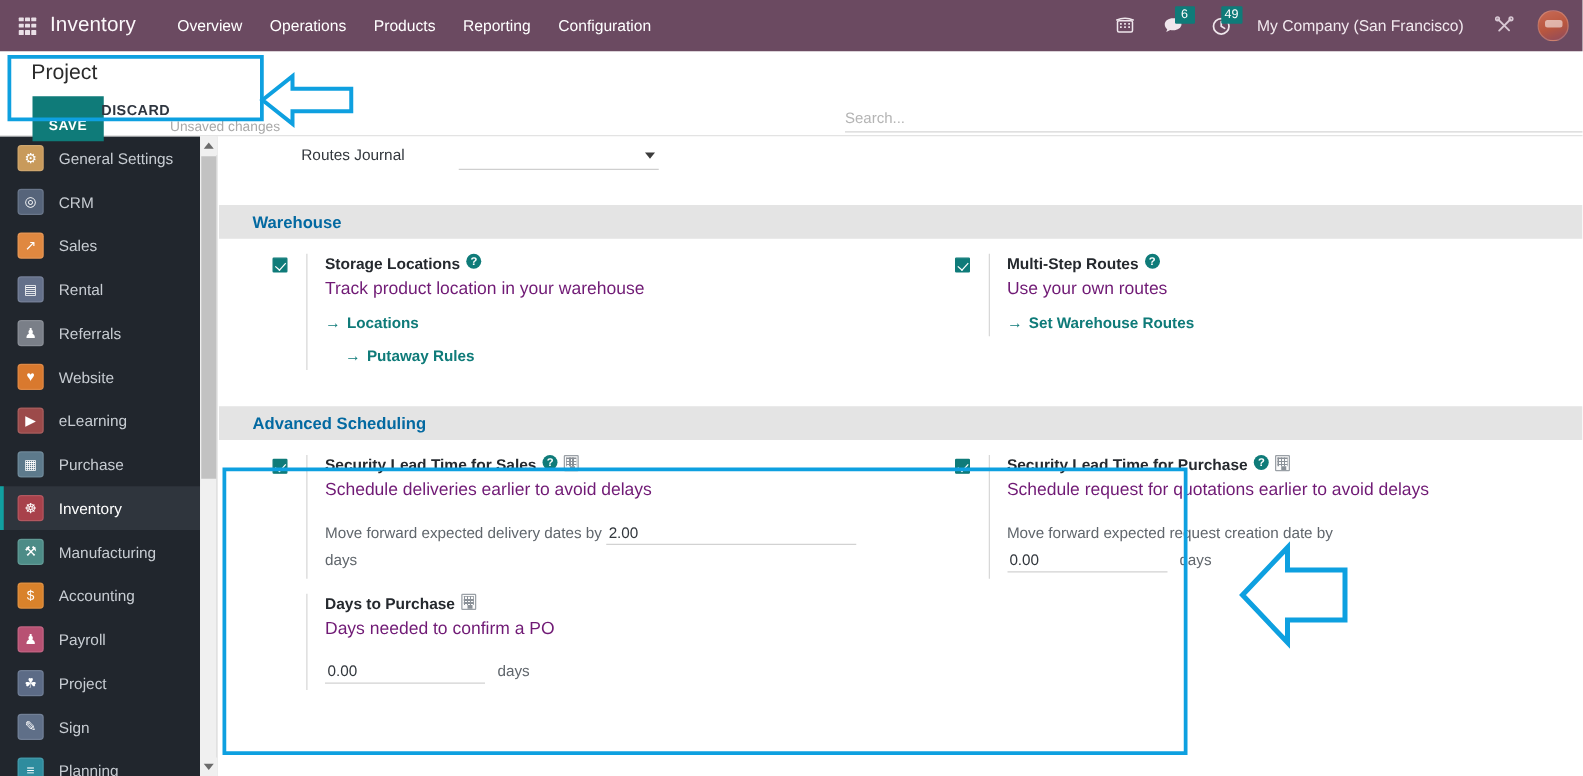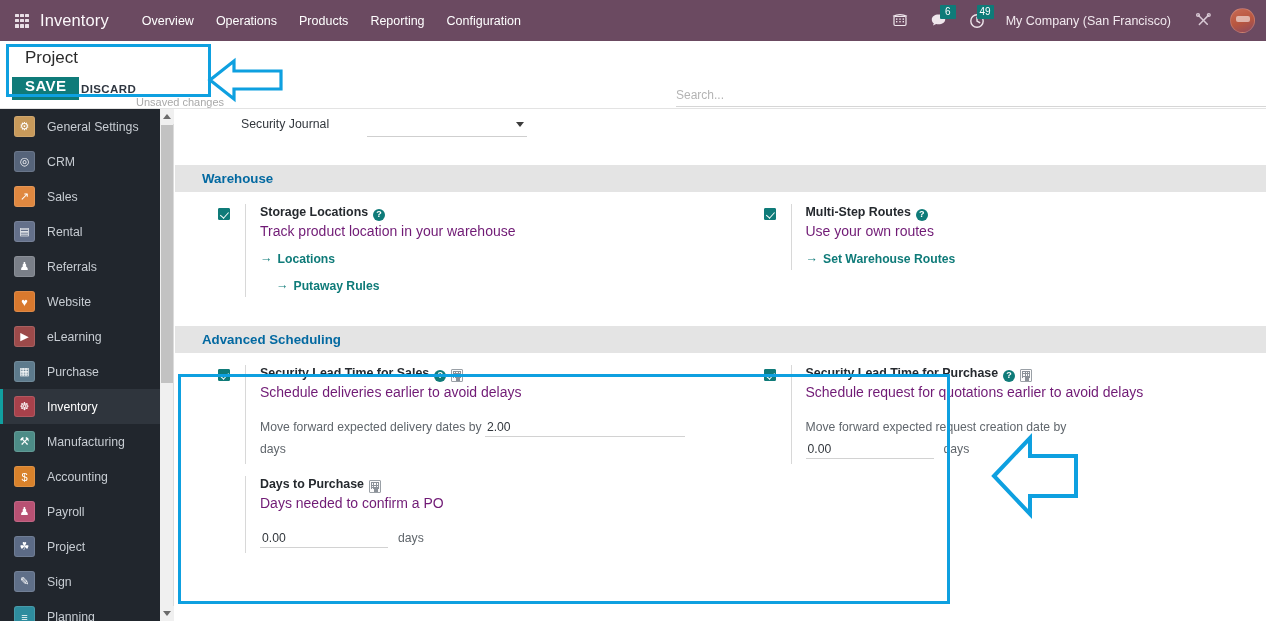--- a/index.html
+++ b/index.html
@@ -79,24 +79,24 @@
     width: 1266px; height: 68px;
     background: #ffffff;
     border-bottom: 1px solid #e3e3e3;
     z-index: 20;
   }
   .cp-title {
     position: absolute; left: 25px; top: 7px;
     font-size: 17px; color: #2b2b2b; font-weight: 400;
   }
   .btn-save {
-    position: absolute; left: 12px; top: 36px;
+    position: absolute; left: 26px; top: 36px;
     background: #0f7b79; color: #ffffff;
-    font-size: 15px; font-weight: bold; letter-spacing: .4px;
-    padding: 0 13px 6px 13px; border: none; cursor: pointer;
+    font-size: 11px; font-weight: bold; letter-spacing: .4px;
+    padding: 18px 13px 6px 13px; border: none; cursor: pointer;
     border-radius: 0;
   }
   .btn-discard {
     position: absolute; left: 70px; top: 36px;
     background: transparent; color: #2f3640;
     font-size: 11.5px; font-weight: bold; letter-spacing: .4px;
     padding: 6px 11px; border: none; cursor: pointer;
   }
   .unsaved-text {
     position: absolute; left: 136px; top: 55px;
@@ -228,21 +228,21 @@
     border: solid #ffffff; border-width: 0 1.6px 1.6px 0;
     transform: rotate(42deg);
   }
   .block-body {
     border-left: 1px solid #d8d8d8;
     padding-left: 14px; padding-bottom: 4px;
     flex: 1;
   }
   .block-title {
     font-size: 12.4px; color: #25292e; font-weight: bold;
-    display: flex; align-items: flex-end; gap: 5px;
+    display: flex; align-items: flex-start; gap: 5px;
     line-height: 17px;
   }
   .block-desc {
     font-size: 14px; color: #701a75;
     margin-top: 2px; line-height: 16px;
   }
   .help-icon {
     width: 12px; height: 12px; border-radius: 50%;
     background: #0f7b79; color: #fff;
     font-size: 9px; font-weight: bold;
@@ -438,21 +438,21 @@
       <span class="tri up"></span>
     </div>
   <div class="thumb"></div>
   <div class="arrow-btn down">
       <span class="tri down"></span>
     </div>
 </div>
 
 <div class="content">
   <div class="field-row">
-    <div class="field-label">Security Journal</div>
+    <div class="field-label">Routes Journal</div>
     <div class="select-wrap">
       <input class="fake-select" type="text" value="" style="">
       <span class="caret"></span>
     </div>
   </div>
   <div id="sections-host">
       <div style="margin-top: 22px;">
         <div class="section-header">Warehouse</div>
         <div class="setting-grid">
           <div class="setting-col">

